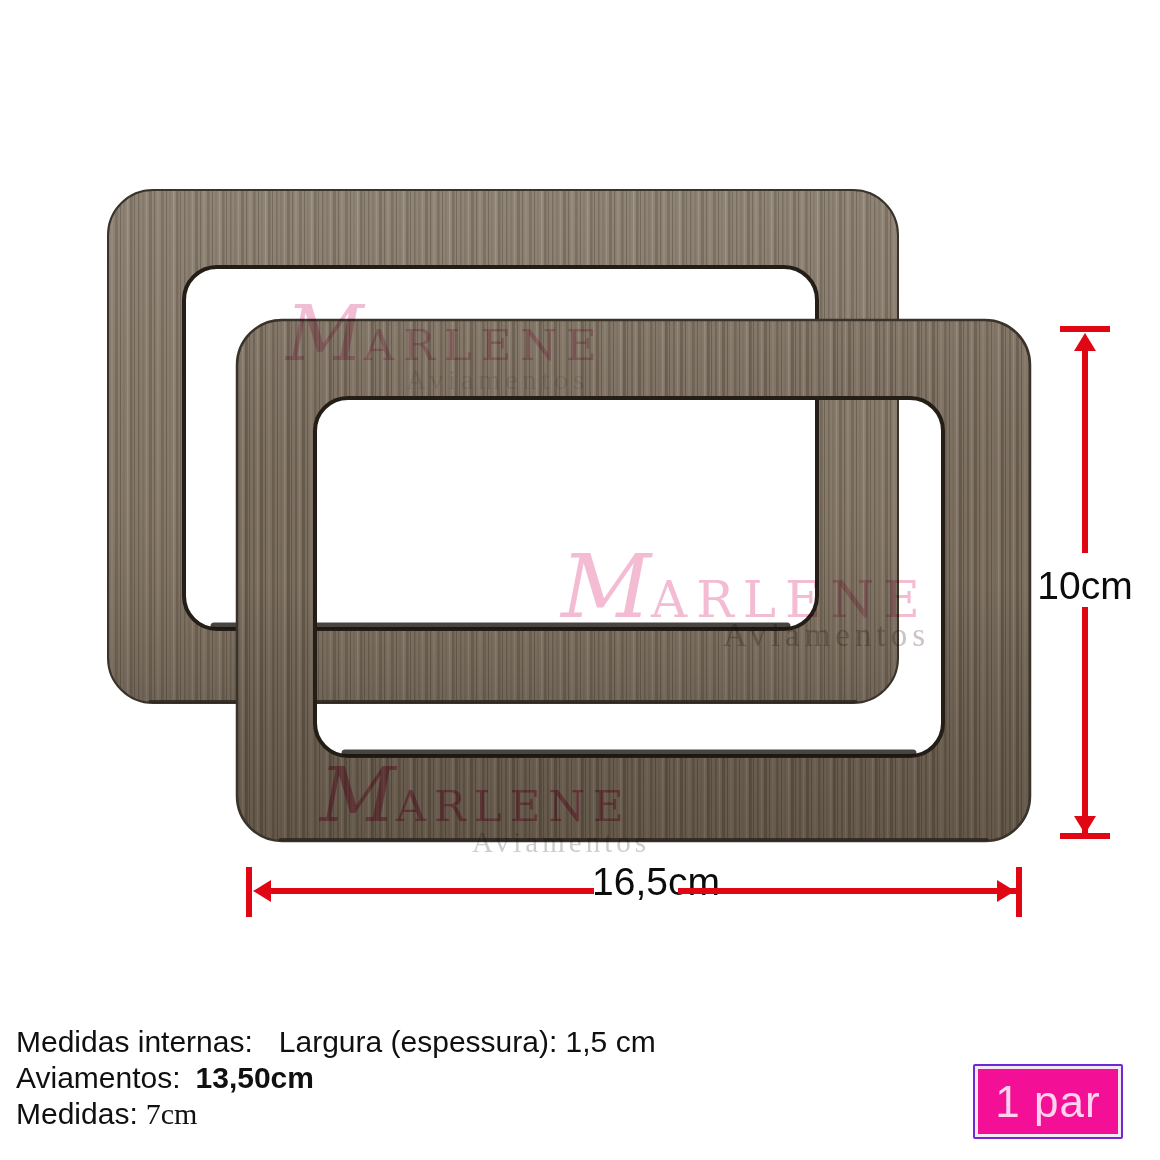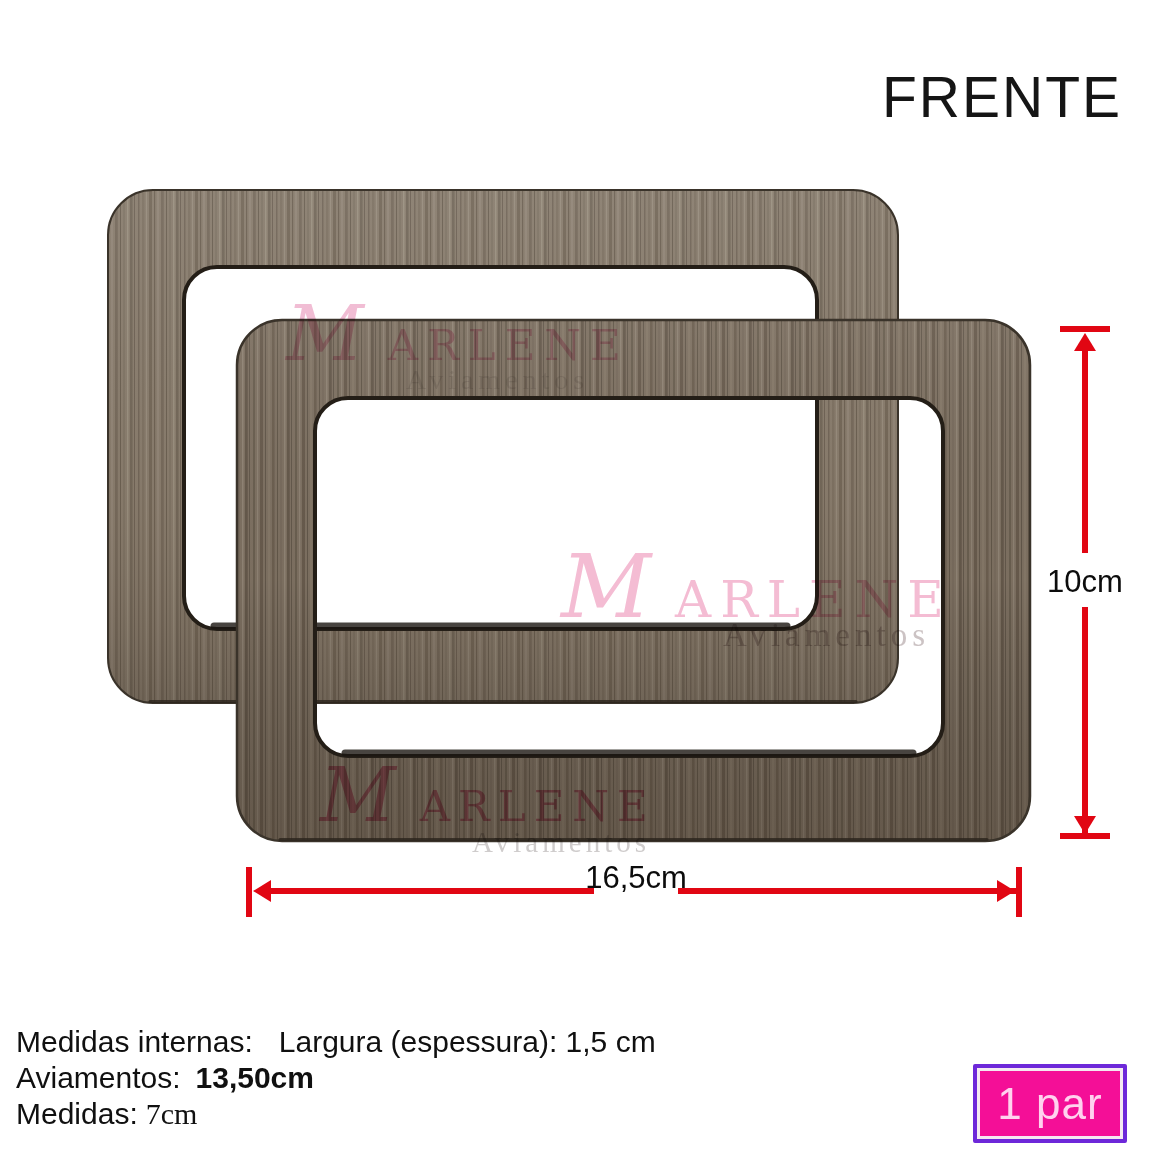--- a/index.html
+++ b/index.html
@@ -10,21 +10,21 @@
   
   .page-title{
     position:absolute;top:64px;right:38px;
     font-size:57px;letter-spacing:2px;color:#151515;font-weight:400;
   }
   
   .frames-svg{position:absolute;left:0;top:0;width:1160px;height:1160px;}
   
   .wm{position:absolute;mix-blend-mode:multiply;white-space:nowrap;line-height:1;}
   .wm .wm-m{font-family:"DejaVu Serif",serif;font-style:italic;font-weight:400;}
-  .wm .wm-rest{font-family:"DejaVu Serif",serif;font-weight:400;margin-left:24px;}
+  .wm .wm-rest{font-family:"DejaVu Serif",serif;font-weight:400;}
   .wm .wm-sub{font-family:Liberation Serif, serif;}
   .wm-top{left:286px;top:296px;color:rgba(236,163,195,0.72);}
   .wm-top .wm-m{font-size:76px;}
   .wm-top .wm-rest{font-size:42px;letter-spacing:9px;}
   .wm-top .wm-sub{font-size:28px;letter-spacing:5px;color:rgba(205,200,200,0.45);margin:-6px 0 0 120px;}
   .wm-mid{left:561px;top:543px;color:#f4bcd3;}
   .wm-mid .wm-m{font-size:88px;}
   .wm-mid .wm-rest{font-size:50px;letter-spacing:9px;}
   .wm-mid .wm-sub{font-size:33px;letter-spacing:5px;color:#ccc3c4;margin:-12px 0 0 162px;}
   .wm-bot{left:320px;top:758px;color:rgba(226,132,164,0.88);}
@@ -32,32 +32,32 @@
   .wm-bot .wm-rest{font-size:42px;letter-spacing:8px;}
   .wm-bot .wm-sub{font-size:29px;letter-spacing:4px;color:#cfcccc;margin:-4px 0 0 152px;}
   
   .red{position:absolute;background:#e10613;}
   .arr{position:absolute;width:0;height:0;border-style:solid;}
   .arr-up{border-width:0 11px 18px 11px;border-color:transparent transparent #e10613 transparent;}
   .arr-down{border-width:18px 11px 0 11px;border-color:#e10613 transparent transparent transparent;}
   .arr-left{border-width:11px 18px 11px 0;border-color:transparent #e10613 transparent transparent;}
   .arr-right{border-width:11px 0 11px 18px;border-color:transparent transparent transparent #e10613;}
   .dim-label{
-    position:absolute;color:#0c0c0c;font-size:31px;font-weight:400;text-align:center;
+    position:absolute;color:#0c0c0c;font-size:39px;font-weight:400;text-align:center;
   }
   
   .specs{position:absolute;left:16px;top:1024px;color:#101010;font-size:30px;line-height:36px;}
   .spec-line{white-space:nowrap;}
   .spec-line .gap-lg{margin-left:26px;}
   .spec-line .gap-md{margin-left:15px;font-weight:bold;}
   .spec-line .gap-sm{margin-left:8px;font-family:Liberation Serif, serif;}
   
   .qty-badge{
     position:absolute;left:973px;top:1064px;width:146px;height:71px;
-    background:#f40f97;border:4px solid #6d28d9;border-radius:2px;
+    background:#f40f97;border:2px solid #6d28d9;border-radius:2px;
     box-shadow:inset 0 0 0 3px #f5e9f1;
     display:flex;align-items:center;justify-content:center;
   }
   .qty-badge .qty-text{color:#ffd2ee;font-size:44px;letter-spacing:1px;}
 </style>
 </head>
 <body>
 
 <div class="canvas">
 
@@ -133,37 +133,36 @@
   </div>
   <div class="wm wm-mid">
     <span class="wm-m">M</span><span class="wm-rest">ARLENE</span>
     <div class="wm-sub">Aviamentos</div>
   </div>
   <div class="wm wm-bot">
     <span class="wm-m">M</span><span class="wm-rest">ARLENE</span>
     <div class="wm-sub">Aviamentos</div>
   </div>
 
-  <div class="page-title">FRENTE</div>
 
   <div>
     <div class="red" style="left:1060px;top:326px;width:50px;height:6px;"></div>
     <div class="arr arr-up" style="left:1074px;top:333px;"></div>
     <div class="red" style="left:1082px;top:340px;width:6px;height:213px;"></div>
     <div class="dim-label" style="left:1030px;top:564px;width:110px;">10cm</div>
     <div class="red" style="left:1082px;top:607px;width:6px;height:228px;"></div>
     <div class="arr arr-down" style="left:1074px;top:816px;"></div>
     <div class="red" style="left:1060px;top:833px;width:50px;height:6px;"></div>
   </div>
 
   <div>
     <div class="red" style="left:246px;top:867px;width:6px;height:50px;"></div>
     <div class="arr arr-left" style="left:253px;top:880px;"></div>
     <div class="red" style="left:269px;top:888px;width:325px;height:6px;"></div>
-    <div class="dim-label" style="left:552px;top:860px;width:168px;">16,5cm</div>
+    <div class="dim-label" style="left:552px;top:860px;width:168px;text-align:right;">16,5cm</div>
     <div class="red" style="left:678px;top:888px;width:338px;height:6px;"></div>
     <div class="arr arr-right" style="left:997px;top:880px;"></div>
     <div class="red" style="left:1016px;top:867px;width:6px;height:50px;"></div>
   </div>
 
   <div class="specs">
     <div class="spec-line">
       <span>Medidas internas:</span><span class="gap-lg">Largura (espessura): 1,5 cm</span>
     </div>
     <div class="spec-line">

